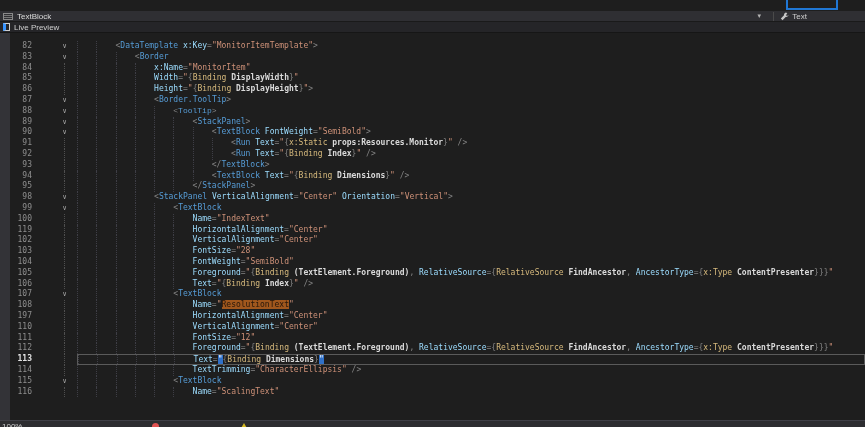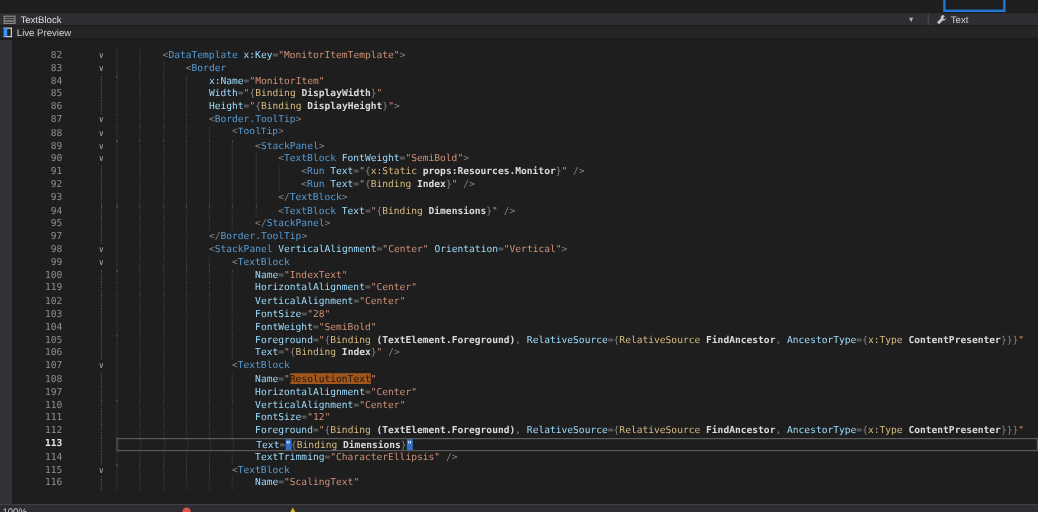--- a/index.html
+++ b/index.html
@@ -40,21 +40,21 @@
 
   
   .blue-box { position:absolute; left:786px; top:-3px; width:52px; height:13px;
               background:#1e1e1e; border:2px solid #2077d4; }
 
   
   .code-area { position:absolute; left:0; top:33px; width:865px; height:387px;
                background:#1e1e1e; overflow:hidden;
                font-family:"DejaVu Sans Mono", monospace; font-size:8px; }
   .glyph-margin { position:absolute; left:0; top:0; width:10px; height:100%; background:#333337; }
-  .lines { position:absolute; left:0; top:8px; width:865px;padding-left:20px; }
+  .lines { position:absolute; left:0; top:8px; width:865px; }
   .line { display:flex; height:10.8px; line-height:10.8px; position:relative; }
   .ln { width:36px; text-align:right; padding-right:4px; color:#8f8f8f; flex:none; }
   .cur .ln { color:#e4e4e4; font-weight:bold; }
   .fold { width:41px; flex:none; display:flex; justify-content:center; padding-left:16px; }
   .chev { font-style:normal; font-size:7px; color:#a8a8a8; line-height:10.8px; }
   .fline { display:block; width:0; height:100%; border-left:1px dotted #4f4f4f; }
   .txt { flex:1; position:relative; white-space:pre; color:#d4d4d4; }
   .txt.curtxt { border:1px solid #5a5a5a; }
   .guide { position:absolute; top:0; bottom:0; width:0; border-left:1px dotted #3e3e46; }
   .tk-d { color:#848484; }
@@ -198,27 +198,20 @@
           <span class="txt" style="padding-left: 134.8px;"><i class="guide" style="left: 0px;"></i><i class="guide" style="left: 19.3px;"></i><i class="guide" style="left: 38.5px;"></i><i class="guide" style="left: 57.8px;"></i><i class="guide" style="left: 77.1px;"></i><i class="guide" style="left: 96.3px;"></i><i class="guide" style="left: 115.6px;"></i><span class="tk-d">&lt;</span><span class="tk-e">TextBlock</span><span class="tk-n"> </span><span class="tk-a">Text</span><span class="tk-d">=</span><span class="tk-s">"</span><span class="tk-d">{</span><span class="tk-m">Binding</span><span class="tk-v"> Dimensions</span><span class="tk-d">}</span><span class="tk-s">"</span><span class="tk-n"> </span><span class="tk-d">/&gt;</span></span>
         </div>
         <div class="line">
           <span class="ln">95</span>
           <span class="fold">
             <i class="fline"></i>
           </span>
           <span class="txt" style="padding-left: 115.6px;"><i class="guide" style="left: 0px;"></i><i class="guide" style="left: 19.3px;"></i><i class="guide" style="left: 38.5px;"></i><i class="guide" style="left: 57.8px;"></i><i class="guide" style="left: 77.1px;"></i><i class="guide" style="left: 96.3px;"></i><span class="tk-d">&lt;/</span><span class="tk-e">StackPanel</span><span class="tk-d">&gt;</span></span>
         </div>
         <div class="line">
-          <span class="ln">97</span>
-          <span class="fold">
-            <i class="fline"></i>
-          </span>
-          <span class="txt" style="padding-left: 77.1px;"><i class="guide" style="left: 0px;"></i><i class="guide" style="left: 19.3px;"></i><i class="guide" style="left: 38.5px;"></i><i class="guide" style="left: 57.8px;"></i><span class="tk-d">&lt;/</span><span class="tk-e">Border.ToolTip</span><span class="tk-d">&gt;</span></span>
-        </div>
-        <div class="line">
           <span class="ln">98</span>
           <span class="fold">
             <i class="chev">∨</i>
           </span>
           <span class="txt" style="padding-left: 77.1px;"><i class="guide" style="left: 0px;"></i><i class="guide" style="left: 19.3px;"></i><i class="guide" style="left: 38.5px;"></i><i class="guide" style="left: 57.8px;"></i><span class="tk-d">&lt;</span><span class="tk-e">StackPanel</span><span class="tk-n"> </span><span class="tk-a">VerticalAlignment</span><span class="tk-d">=</span><span class="tk-s">"Center"</span><span class="tk-n"> </span><span class="tk-a">Orientation</span><span class="tk-d">=</span><span class="tk-s">"Vertical"</span><span class="tk-d">&gt;</span></span>
         </div>
         <div class="line">
           <span class="ln">99</span>
           <span class="fold">
             <i class="chev">∨</i>

